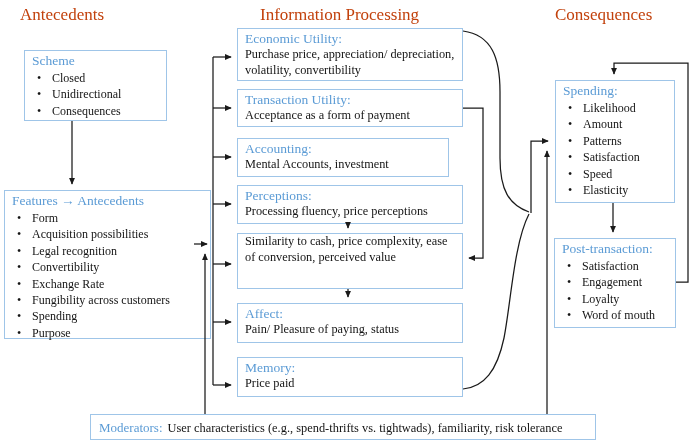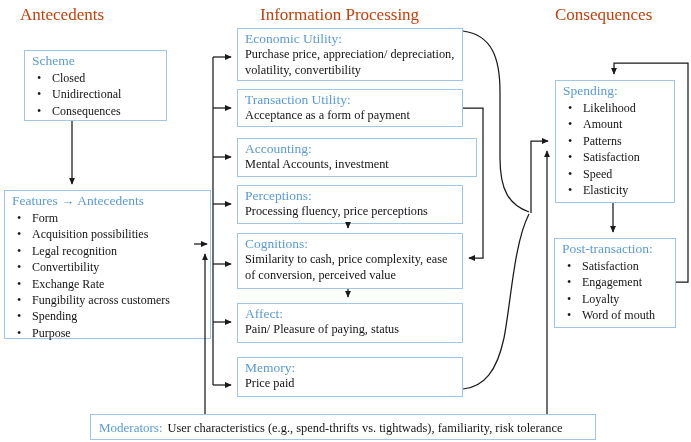--- a/index.html
+++ b/index.html
@@ -56,30 +56,29 @@
 </div>
 
 <div class="box" style="left:237px;top:28px;width:226px;height:53px;">
   <div class="btitle">Economic Utility:</div>
   <div class="desc">Purchase price, appreciation/ depreciation, volatility, convertibility</div>
 </div>
 <div class="box" style="left:237px;top:89px;width:226px;height:38px;">
   <div class="btitle">Transaction Utility:</div>
   <div class="desc">Acceptance as a form of payment</div>
 </div>
-<div class="box" style="left:237px;top:138px;width:240px;height:39px;">
+<div class="box" style="left:237px;top:138px;width:212px;height:39px;">
   <div class="btitle">Accounting:</div>
   <div class="desc">Mental Accounts, investment</div>
 </div>
 <div class="box" style="left:237px;top:185px;width:226px;height:39px;">
   <div class="btitle">Perceptions:</div>
   <div class="desc">Processing fluency, price perceptions</div>
 </div>
 <div class="box" style="left:237px;top:233px;width:226px;height:56px;">
-  <div class="btitle">Cognitions:</div>
   <div class="desc">Similarity to cash, price complexity, ease of conversion, perceived value</div>
 </div>
 <div class="box" style="left:237px;top:303px;width:226px;height:40px;">
   <div class="btitle">Affect:</div>
   <div class="desc">Pain/ Pleasure of paying, status</div>
 </div>
 <div class="box" style="left:237px;top:357px;width:226px;height:40px;">
   <div class="btitle">Memory:</div>
   <div class="desc">Price paid</div>
 </div>

